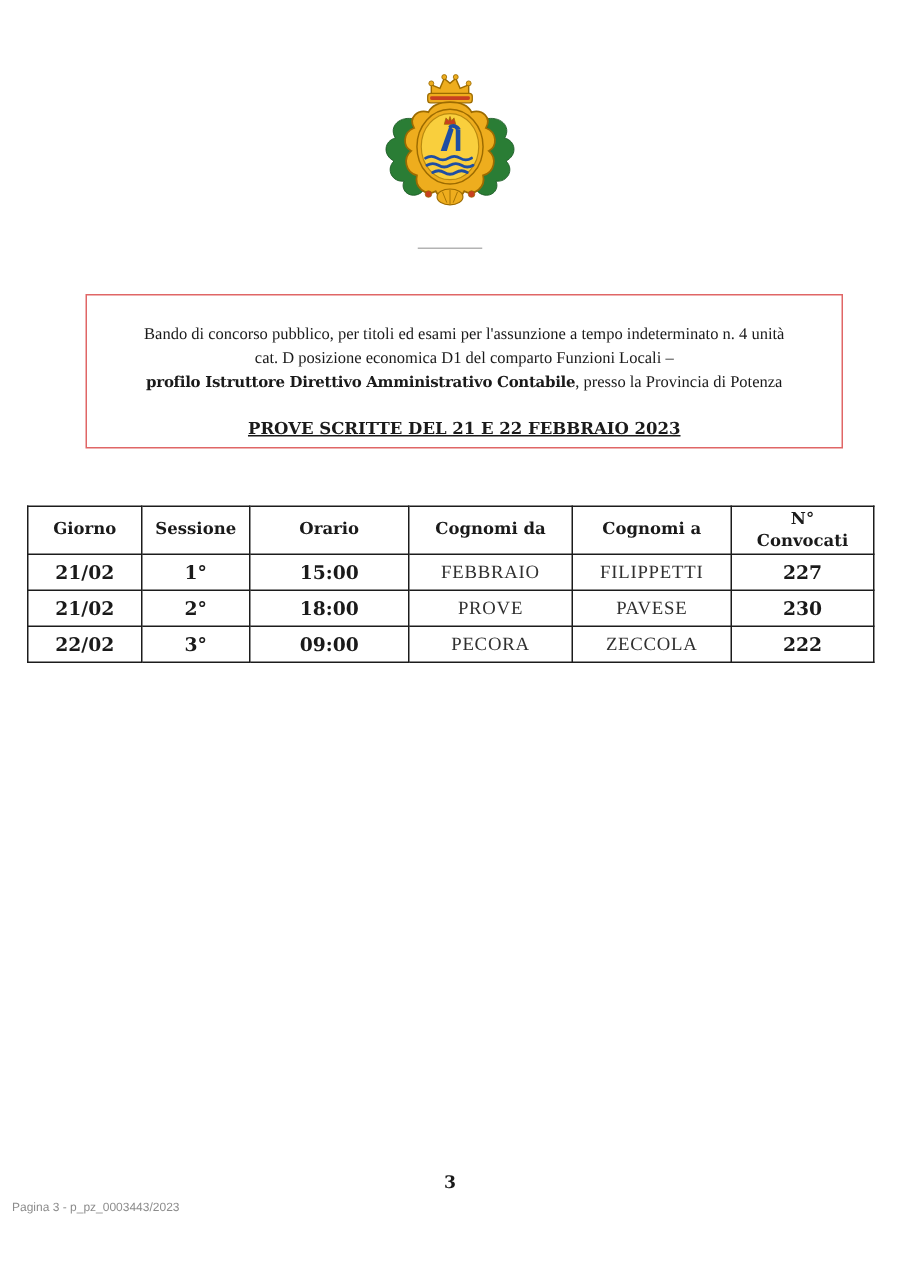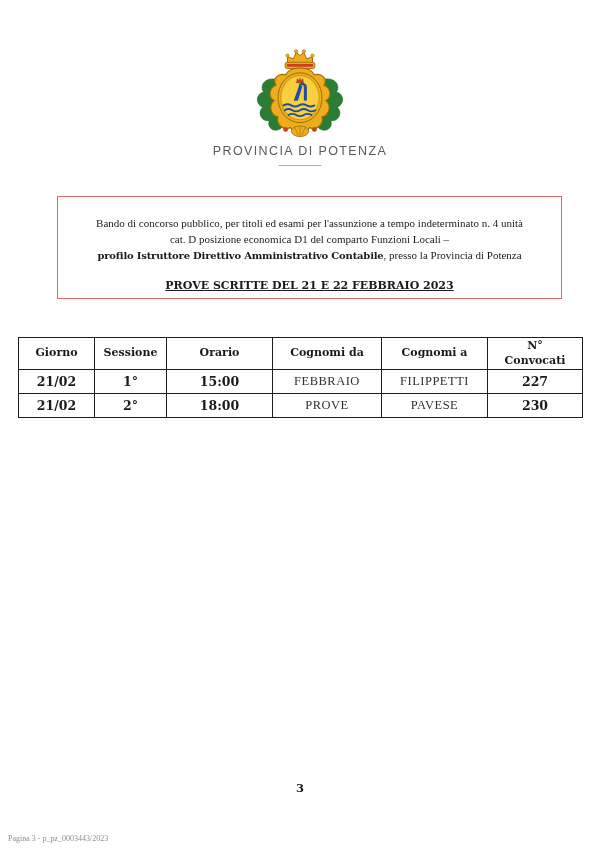--- a/index.html
+++ b/index.html
@@ -57,22 +57,22 @@
   .cell-name { font-family:"Liberation Serif", serif; font-size:12.5px;
                letter-spacing:0.5px; color:#303030; }
 
   
   .page-number {
     position:absolute; top:781px; left:0; width:100%; text-align:center;
     font-family:"DejaVu Serif", serif; font-weight:700; font-size:11.5px;
     color:var(--ink);
   }
   .footer-note {
-    position:absolute; left:8px; top:834px;
-    font-family:Liberation Serif, serif; font-size:8px;
+    position:absolute; left:8px; top:800px;
+    font-family:Liberation Sans, sans-serif; font-size:8px;
     color:var(--footer_gray);
   }
 </style>
 </head>
 <body>
 
 <div class="page">
 
   <svg class="crest" width="92" height="96" viewBox="0 0 96 100" aria-hidden="true">
 
@@ -110,21 +110,20 @@
     </g>
 
     <g>
       <circle cx="33" cy="89" r="2.3" fill="var(--crest_red)" stroke="var(--gold_dark)" stroke-width="0.5"></circle>
       <circle cx="63" cy="89" r="2.3" fill="var(--crest_red)" stroke="var(--gold_dark)" stroke-width="0.5"></circle>
       <ellipse cx="48" cy="91" rx="9" ry="5.5" fill="var(--gold)" stroke="var(--gold_dark)" stroke-width="0.8"></ellipse>
       <path d="M48,86 L48,96 M42.8,87.5 L45.8,95 M53.2,87.5 L50.2,95" stroke="var(--gold_dark)" stroke-width="0.6"></path>
     </g>
   </svg>
 
-  <div class="org-name">PROVINCIA DI POTENZA</div>
   <div class="org-divider"></div>
 
   <div class="notice-box">
     <div class="notice-line">Bando di concorso pubblico, per titoli ed esami per l'assunzione a tempo indeterminato n. 4 unità</div>
     <div class="notice-line">cat. D posizione economica D1 del comparto Funzioni Locali –</div>
     <div class="notice-line"><span class="bold-slab">profilo Istruttore Direttivo Amministrativo Contabile</span><span>, presso la Provincia di Potenza</span></div>
     <div class="notice-heading">PROVE SCRITTE DEL 21 E 22 FEBBRAIO 2023</div>
   </div>
 
   <table class="schedule">
@@ -157,19 +156,27 @@
         <td class="cell-bold">227</td>
       </tr>
       <tr>
         <td class="cell-bold">21/02</td>
         <td class="cell-bold">2°</td>
         <td class="cell-bold">18:00</td>
         <td class="cell-name">PROVE</td>
         <td class="cell-name">PAVESE</td>
         <td class="cell-bold">230</td>
       </tr>
+      <tr>
+        <td class="cell-bold">22/02</td>
+        <td class="cell-bold">3°</td>
+        <td class="cell-bold">09:00</td>
+        <td class="cell-name">PECORA</td>
+        <td class="cell-name">ZECCOLA</td>
+        <td class="cell-bold">222</td>
+      </tr>
     </tbody>
   </table>
 
   <div class="page-number">3</div>
   <div class="footer-note">Pagina 3 - p_pz_0003443/2023</div>
 
 </div>
 
 </body></html>

